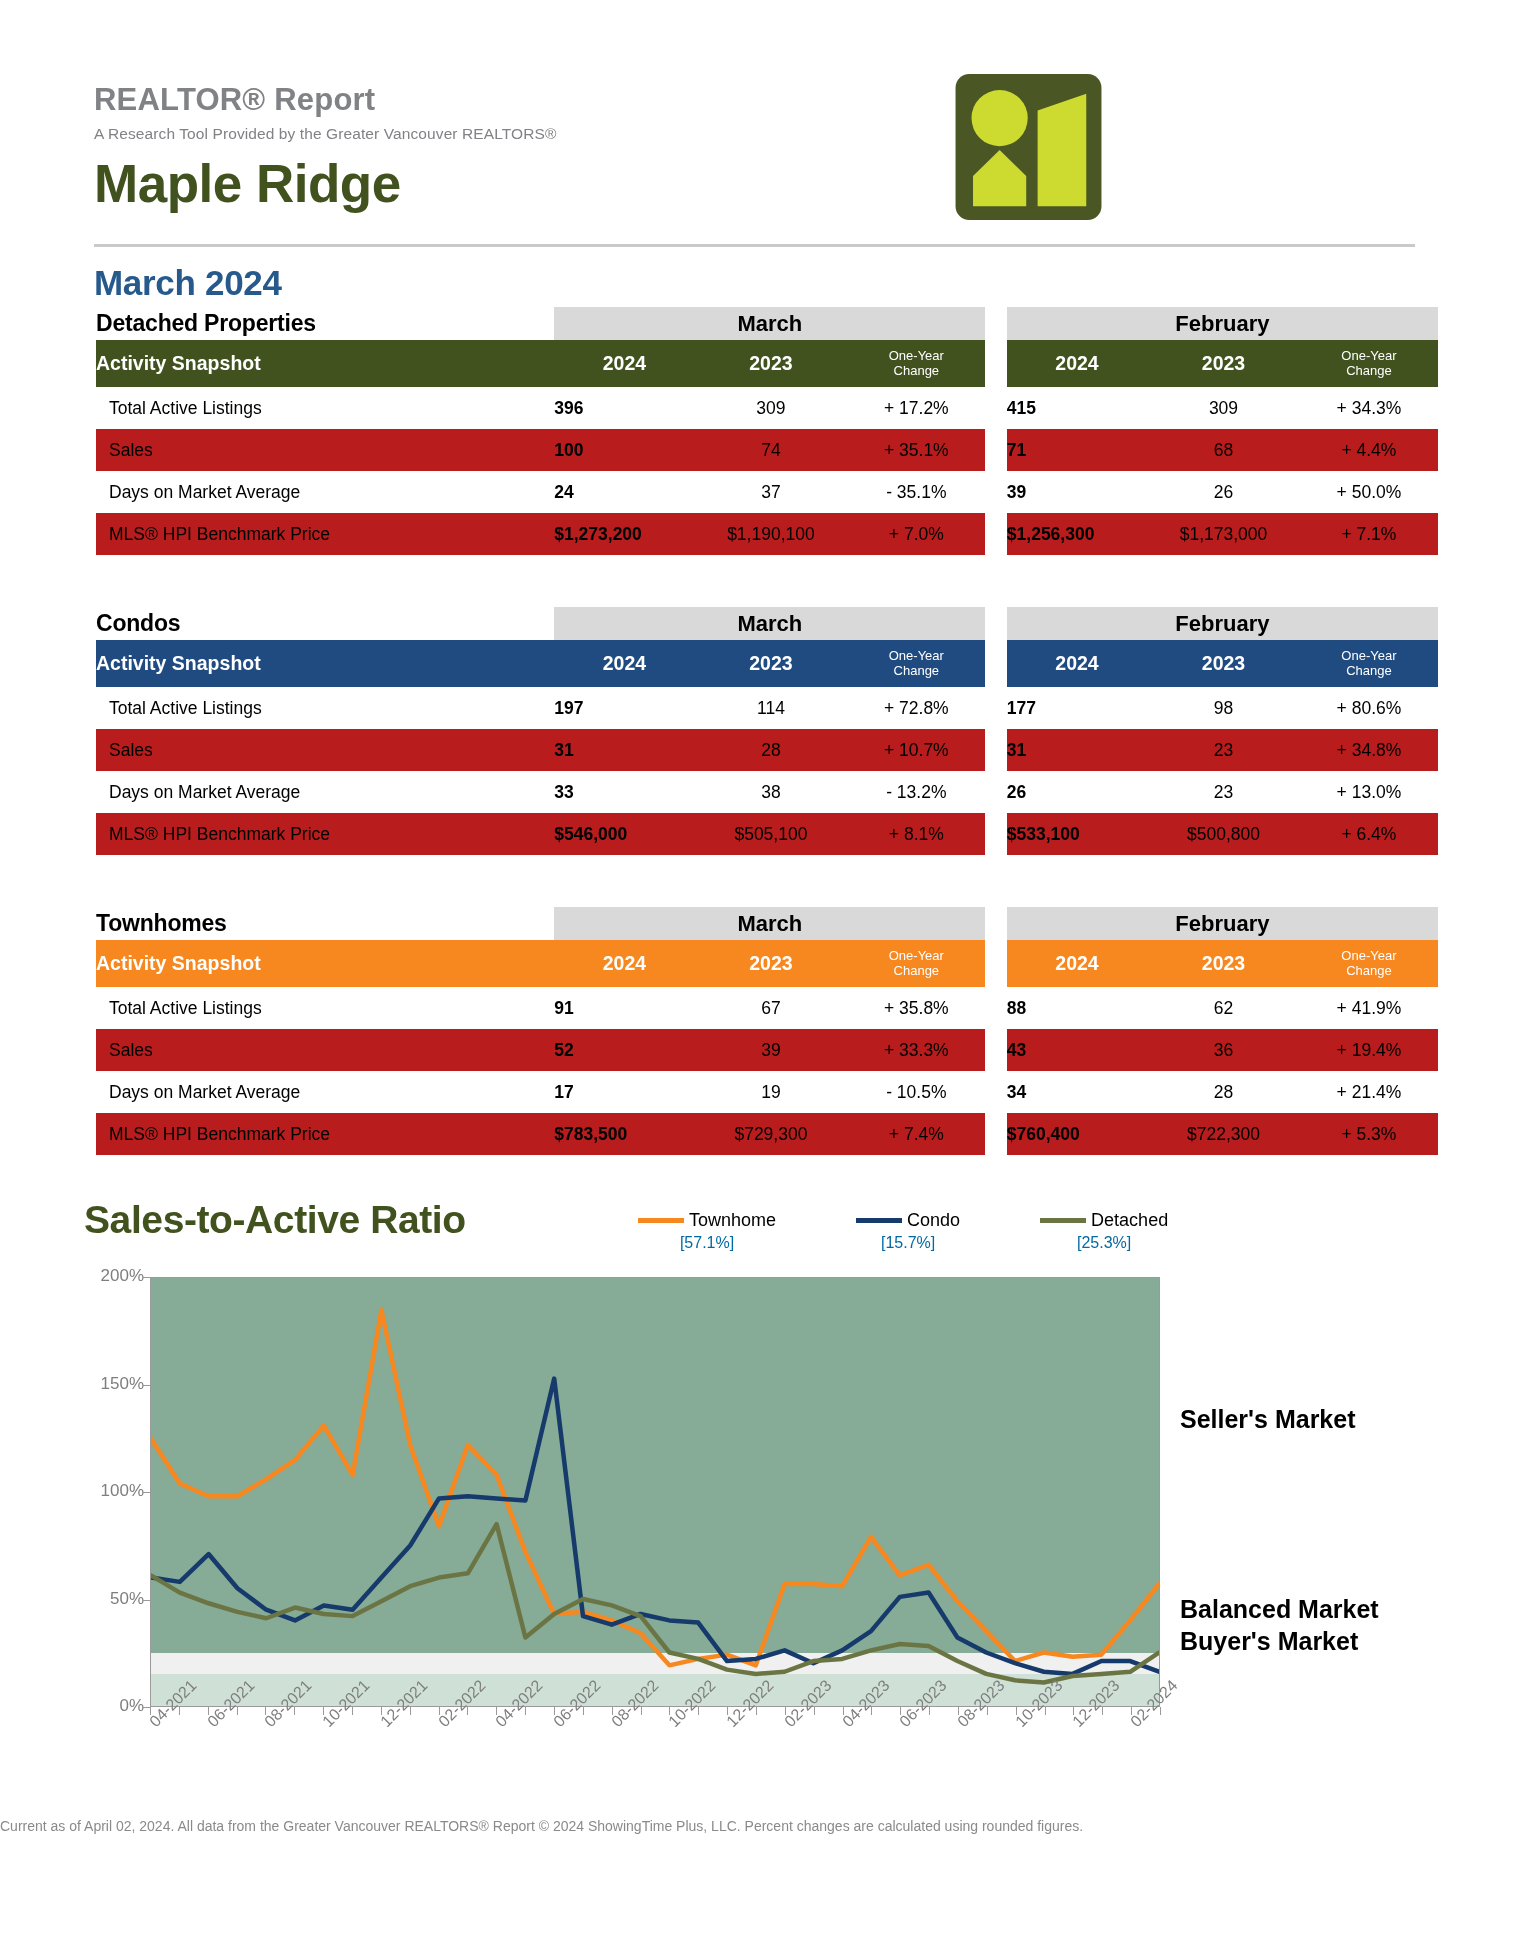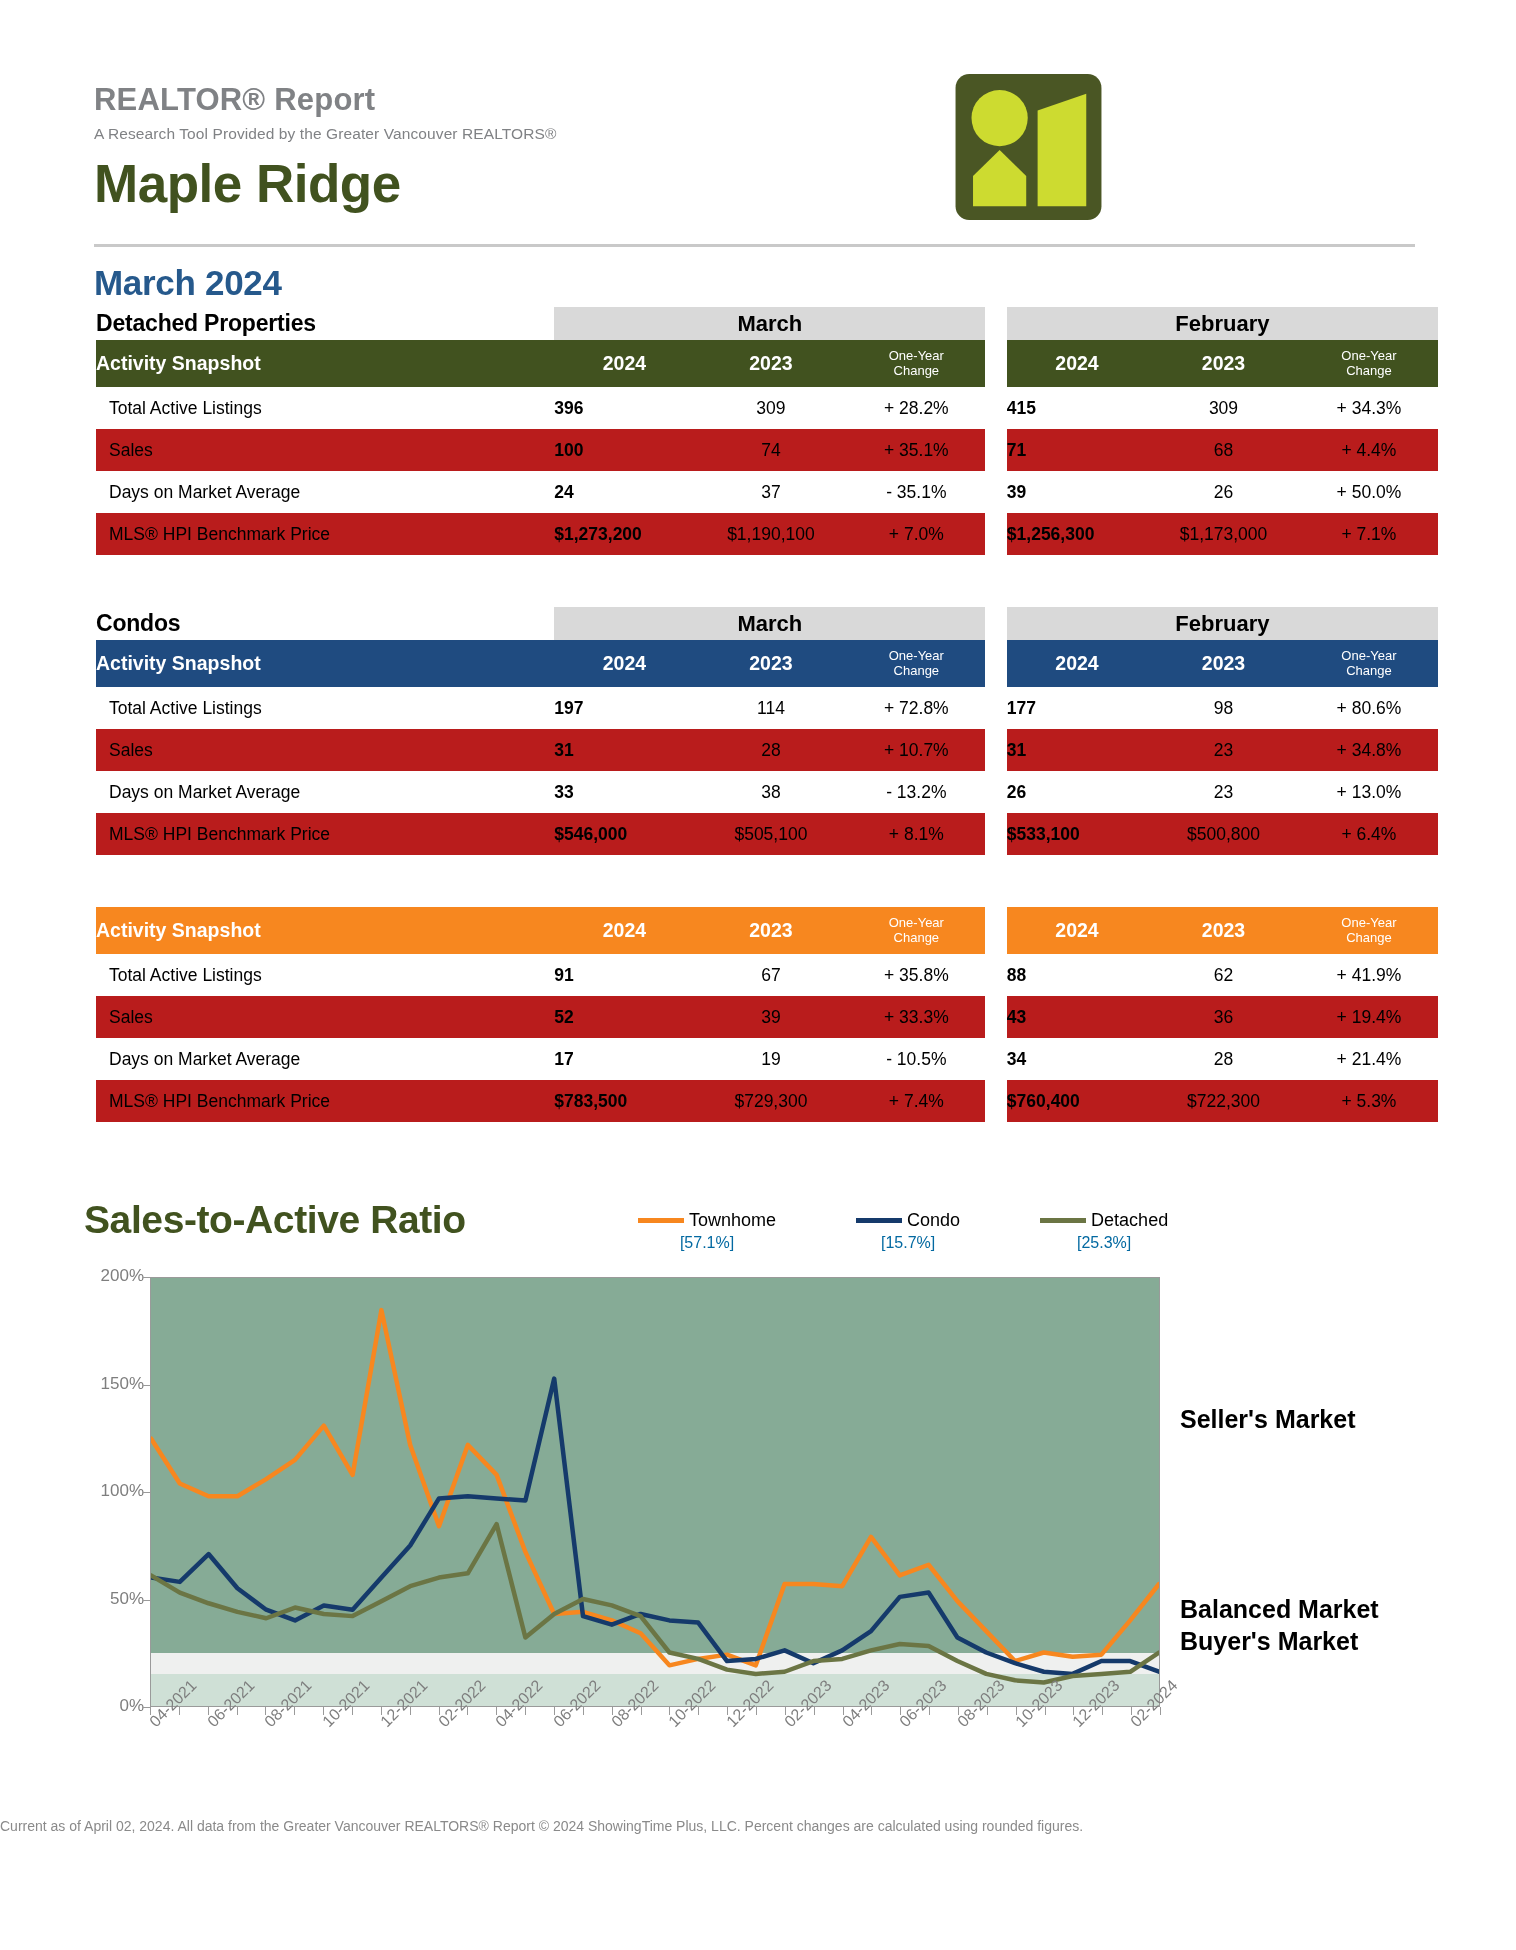--- a/index.html
+++ b/index.html
@@ -194,21 +194,21 @@
             <td class="chg-cell">One-Year<br>Change</td>
             <td class="blank-cell gapcell"></td>
             <td class="yr-cell">2024</td>
             <td class="yr-cell">2023</td>
             <td class="chg-cell">One-Year<br>Change</td>
           </tr>
           <tr class="row-data row-plain">
             <td class="lbl">Total Active Listings</td>
             <td class="v24">396</td>
             <td class="v23">309</td>
-            <td class="vch">+ 28.2%</td>
+            <td class="vch">+ 17.2%</td>
             <td class="gapcell"></td>
             <td class="v24">415</td>
             <td class="v23">309</td>
             <td class="vch">+ 34.3%</td>
           </tr>
           <tr class="row-data row-shade">
             <td class="lbl">Sales</td>
             <td class="v24">100</td>
             <td class="v23">74</td>
             <td class="vch">+ 35.1%</td>
@@ -318,20 +318,26 @@
           <col class="c-label">
           <col class="c-2024">
           <col class="c-2023">
           <col class="c-chg">
           <col class="c-gap">
           <col class="c-2024">
           <col class="c-2023">
           <col class="c-chg">
         </colgroup>
         <tbody>
+          <tr class="row-monthhdr">
+            <td class="blank-cell cat-title">Townhomes</td>
+            <td class="month-band" colspan="3">March</td>
+            <td class="blank-cell"></td>
+            <td class="month-band" colspan="3">February</td>
+          </tr>
           <tr class="row-colhdr">
             <td class="snapshot-cell">Activity Snapshot</td>
             <td class="yr-cell">2024</td>
             <td class="yr-cell">2023</td>
             <td class="chg-cell">One-Year<br>Change</td>
             <td class="blank-cell gapcell"></td>
             <td class="yr-cell">2024</td>
             <td class="yr-cell">2023</td>
             <td class="chg-cell">One-Year<br>Change</td>
           </tr>

